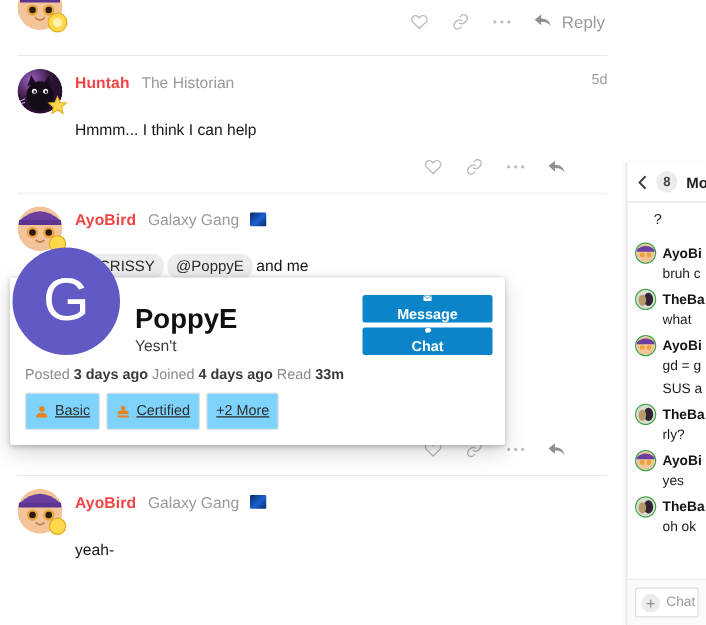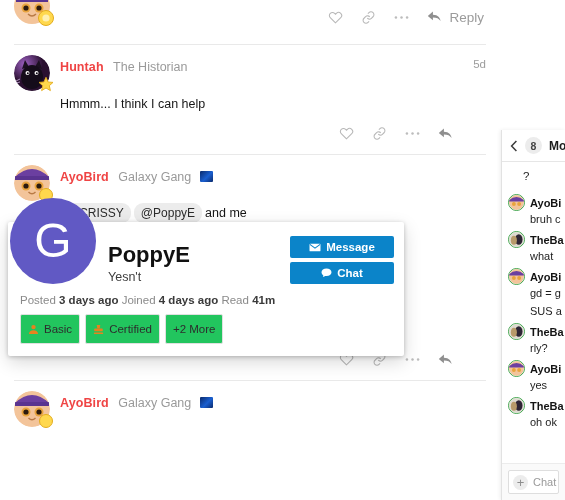--- a/index.html
+++ b/index.html
@@ -65,28 +65,29 @@
   .pc-names { flex: 1 1 auto; min-width: 0; padding-top: 2px; }
   .pc-name { font-size: 22px; font-weight: bold; color: #111; line-height: 1.15; }
   .pc-sub { font-size: 12.5px; color: #3d3d3d; margin-top: 3px; }
   .pc-buttons { flex: 0 0 auto; display: flex; flex-direction: column; gap: 4px; padding-top: 2px; }
   .pc-btn {
     background: #0b84c9; color: #fff; border: none;
     width: 104px; height: 22px; border-radius: 2px;
     font-size: 11.5px; font-weight: bold; font-family: "Liberation Sans", sans-serif;
     display: inline-flex; align-items: center; justify-content: center; gap: 5px;
     cursor: pointer;
+    flex-direction: column;
   }
   .pc-stats { padding: 10px 12px 0 12px; font-size: 11.5px; color: #8a8a8a; }
   .pc-stats b { color: #3a3a3a; font-weight: bold; }
   .pc-badges { display: flex; gap: 5px; padding: 8px 12px 0 12px; flex-wrap: nowrap; }
   .pc-badge {
-    border: 1px solid #e0e0e0; border-radius: 2px; background: #22c55e;
+    border: 1px solid #e0e0e0; border-radius: 2px; background: #7dd3fc;
     height: 20px; padding: 14px 7px; display: inline-flex; align-items: center; gap: 5px;
-    font-size: 11.5px; color: #2d2d2d; cursor: pointer; white-space: nowrap;
+    font-size: 11.5px; color: #2d2d2d; cursor: pointer; white-space: nowrap; text-decoration: underline;
   }
 
   
   .chat-panel {
     position: absolute; right: 0; top: 130px; width: 64px; height: 370px;
     background: #fff; border-left: 1px solid #e2e2e2;
     box-shadow: -1px 0 4px rgba(0,0,0,.07);
     display: flex; flex-direction: column; overflow: hidden; z-index: 30;
   }
   .cp-head {
@@ -310,20 +311,21 @@
           <svg class="av-badge" viewBox="0 0 18 18">
             <circle cx="9" cy="9" r="6.5" fill="#ffd84d" stroke="#e3ad1f" stroke-width="1"></circle>
           </svg>
         </div>
         <div class="head-text">
           <span class="uname">AyoBird</span>
           <span class="utitle">Galaxy Gang</span>
           <span class="title-emoji" style="background:linear-gradient(135deg,#0a2a6b 0%,#1a5fd0 55%,#0a2a6b 100%);"></span>
         </div>
       </div>
+      <div class="post-body">yeah-</div>
     </div>
 
   </div>
 
   <div class="profile-card">
     <div class="pc-avatar">G</div>
     <div class="pc-top">
       <div class="pc-names">
         <div class="pc-name">PoppyE</div>
         <div class="pc-sub">Yesn't</div>
@@ -343,21 +345,21 @@
           <span>Chat</span>
         </button>
       </div>
     </div>
     <div class="pc-stats">
       <span>Posted</span>
       <b>3 days ago</b>
       <span>Joined</span>
       <b>4 days ago</b>
       <span>Read</span>
-      <b>41m</b>
+      <b>33m</b>
     </div>
     <div class="pc-badges">
       <div class="pc-badge">
         <svg width="11" height="11" viewBox="0 0 12 12">
             <circle cx="6" cy="3.4" r="2.4" fill="#e8821e"></circle>
             <path d="M1 11c0-2.6 2.2-4.2 5-4.2s5 1.6 5 4.2z" fill="#e8821e"></path>
           </svg>
         <span>Basic</span>
       </div>
       <div class="pc-badge">

